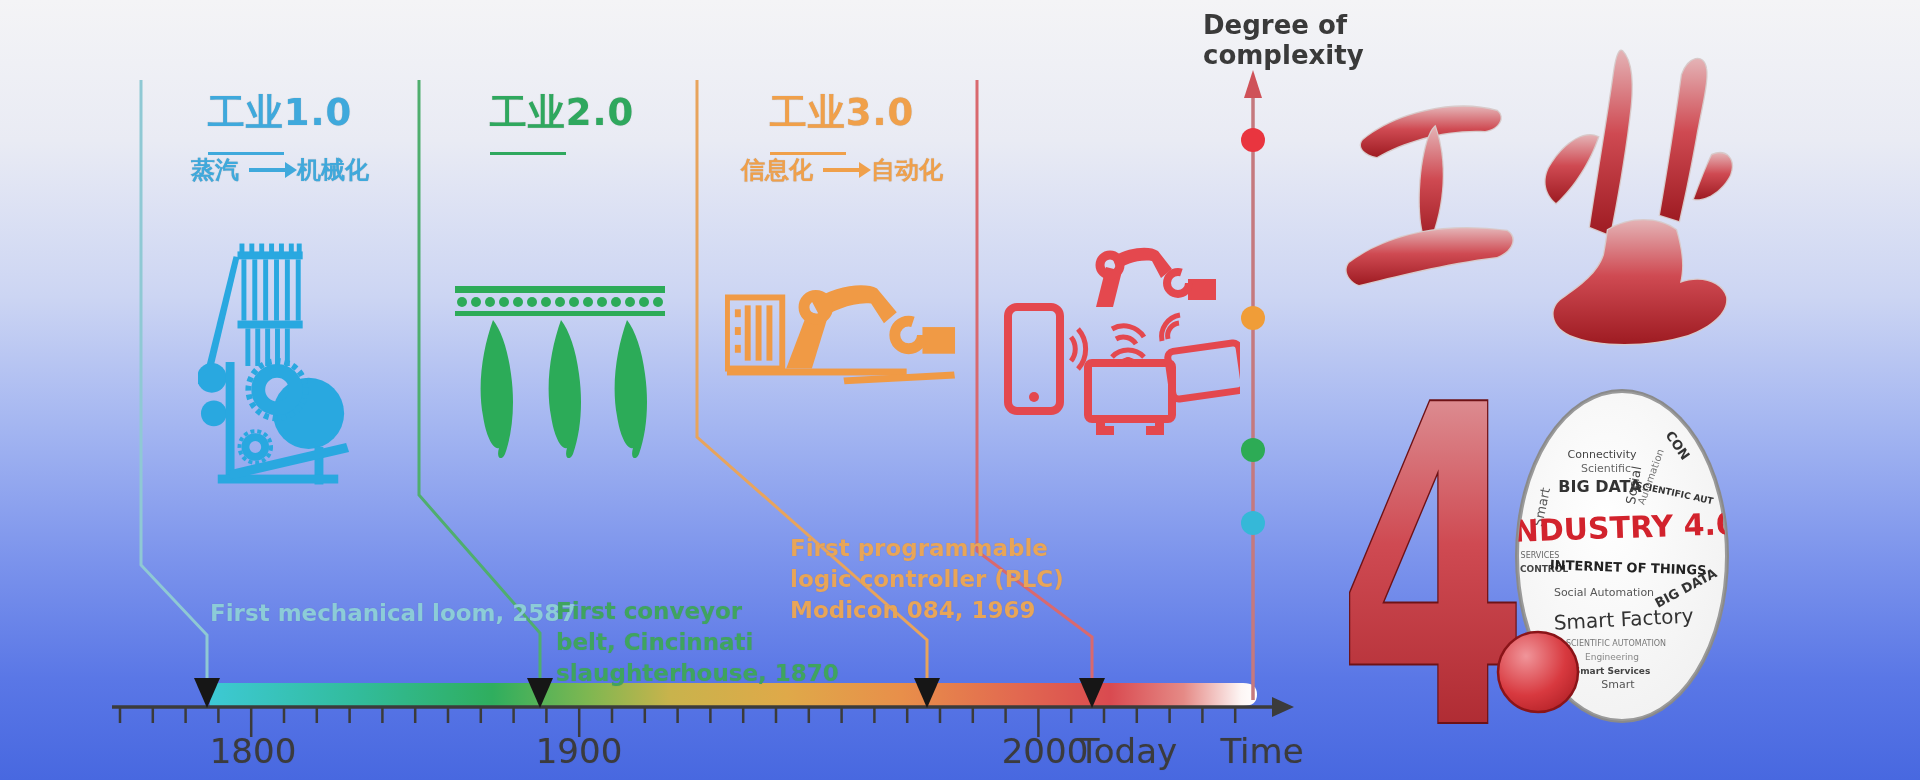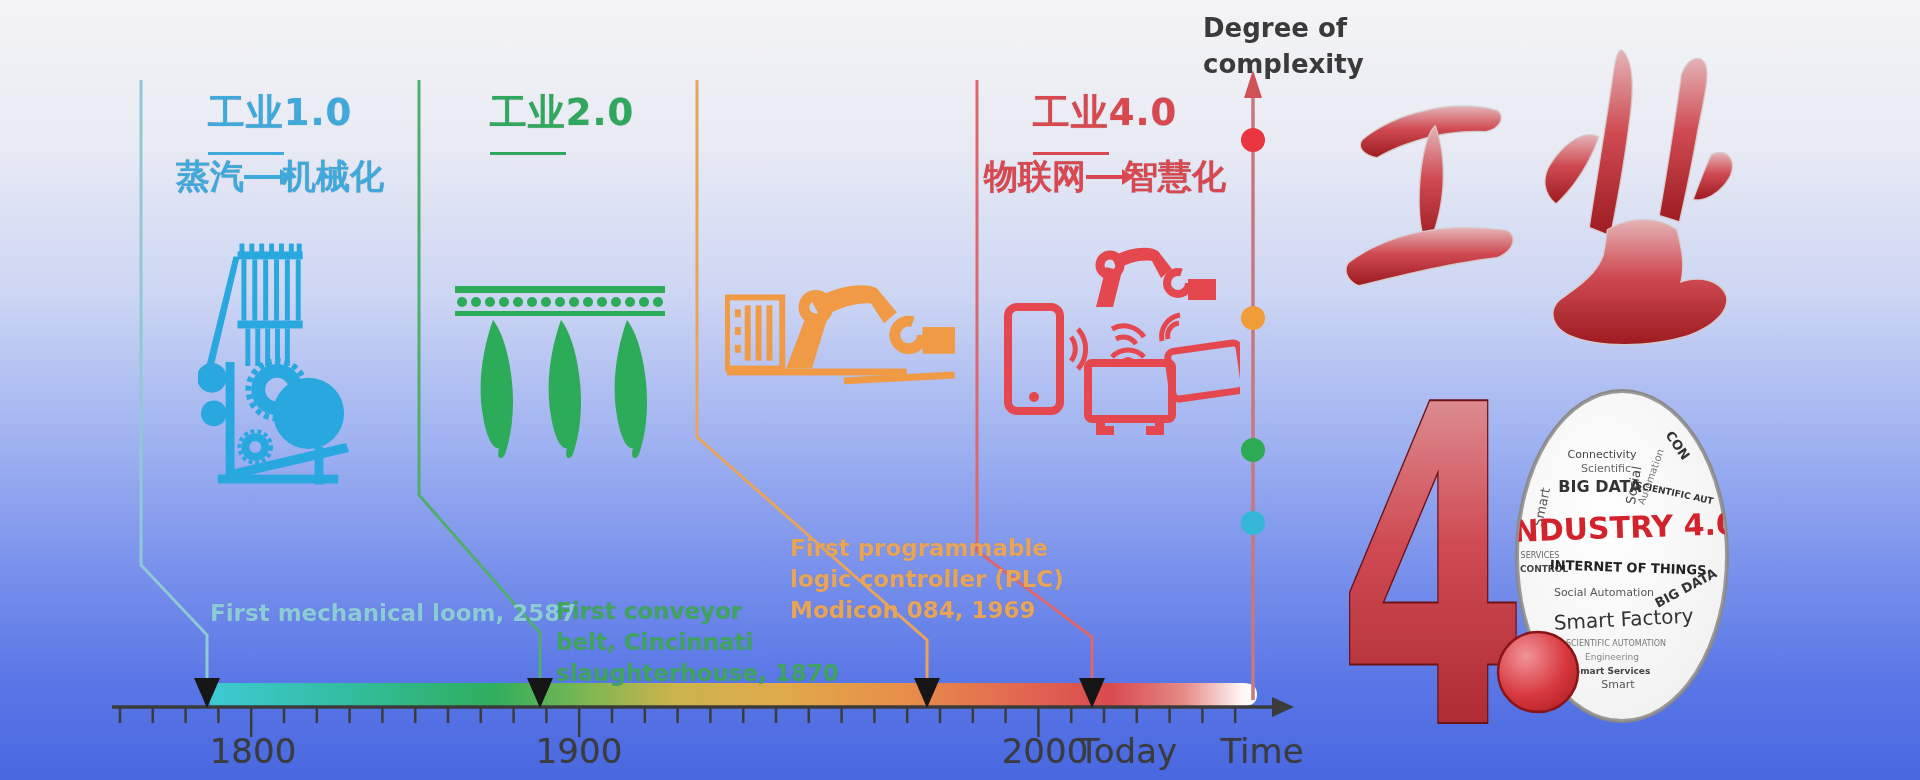--- a/index.html
+++ b/index.html
@@ -5,25 +5,25 @@
   html,body{margin:0;padding:0;}
   .canvas{
     position:relative;width:1920px;height:780px;overflow:hidden;
     font-family:"DejaVu Sans","Liberation Sans",sans-serif;
     background:linear-gradient(180deg,#f4f4f6 0%,#e9ebf4 18%,#ccd5f3 38%,#a3b5f1 55%,#7b93ec 72%,#5a77e6 87%,#4868e0 100%);
   }
   .layer{position:absolute;left:0;top:0;width:1920px;height:780px;}
   .era-head{position:absolute;top:88px;width:300px;text-align:center;text-shadow:0 0 1px rgba(50,50,50,.35);}
   .era-title{font-size:37px;font-weight:bold;letter-spacing:1px;}
   .era-title .zh{border-bottom:3px solid currentColor;padding-bottom:18px;}
-  .era-sub{margin-top:16px;font-size:34px;font-weight:bold;display:flex;align-items:center;justify-content:center;white-space:nowrap;}
+  .era-sub{margin-top:16px;font-size:24px;font-weight:bold;display:flex;align-items:center;justify-content:center;gap:10px;white-space:nowrap;}
   .arrow{position:relative;display:inline-block;width:38px;height:4px;background:currentColor;flex:0 0 auto;}
   .arrow:after{content:"";position:absolute;right:-10px;top:-6px;border-left:12px solid;border-left-color:currentColor;border-top:8px solid transparent;border-bottom:8px solid transparent;}
   .caption{position:absolute;font-size:23px;line-height:31px;white-space:pre-line;font-weight:bold;text-shadow:0 0 1px rgba(80,80,80,.25);}
-  .axis-label{position:absolute;left:1203px;top:10px;font-size:26px;line-height:36px;color:#3a3a3a;font-weight:bold;white-space:pre-line;}
+  .axis-label{position:absolute;left:1203px;top:10px;font-size:26px;line-height:30px;color:#3a3a3a;font-weight:bold;white-space:pre-line;}
   .t-label{position:absolute;top:731px;transform:translateX(-50%);font-size:34px;color:#3b3b3d;text-shadow:0 0 1px rgba(60,60,60,.3);}
   .icon{position:absolute;}
 </style>
 </head>
 <body>
 
 <div class="canvas">
 
   <svg class="layer" viewBox="0 0 1920 780">
     <defs>
@@ -124,26 +124,26 @@
     <div class="era-title"><span class="zh">工业</span><span>1.0</span></div>
     <div class="era-sub">
         <span>蒸汽</span>
         <span class="arrow"></span>
         <span>机械化</span>
       </div>
   </div>
   <div class="era-head" style="left: 412px; color: rgb(47, 168, 94);">
     <div class="era-title"><span class="zh">工业</span><span>2.0</span></div>
   </div>
-  <div class="era-head" style="left: 955px; color: rgb(217, 71, 79);">
-    <div class="era-title"><span class="zh">工业</span><span>4.0</span></div>
+  <div class="era-head" style="left: 692px; color: rgb(240, 160, 74);">
+    <div class="era-title"><span class="zh">工业</span><span>3.0</span></div>
     <div class="era-sub">
-        <span>物联网</span>
+        <span>信息化</span>
         <span class="arrow"></span>
-        <span>智慧化</span>
+        <span>自动化</span>
       </div>
   </div>
 
   <svg class="icon" style="left: 198px; top: 242px; color: rgb(41, 168, 224);" width="158" height="245" viewBox="0 0 160 245">
     <g fill="currentColor">
       <rect x="40" y="8" width="66" height="8"></rect>
       <rect x="42" y="0" width="5" height="9"></rect>
         <rect x="52" y="0" width="5" height="9"></rect>
         <rect x="62" y="0" width="5" height="9"></rect>
         <rect x="72" y="0" width="5" height="9"></rect>

